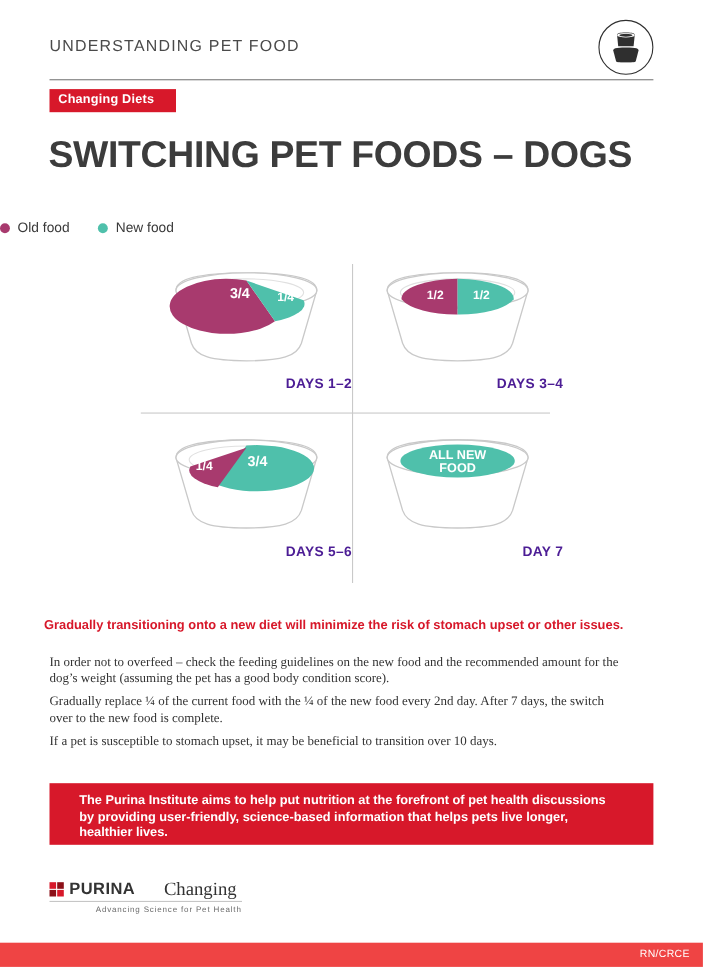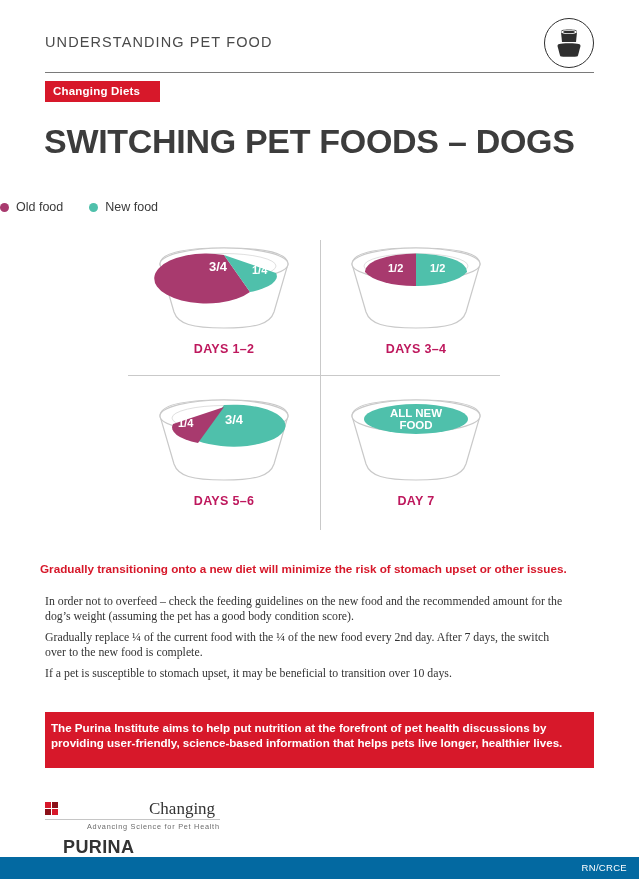--- a/index.html
+++ b/index.html
@@ -133,24 +133,24 @@
     left: 50%;
     top: 2px;
     transform: translateX(-50%);
     width: 156px;
     height: 100px;
   }
   .cell-label {
     position: absolute;
     left: 0; right: 0;
     top: 110px;
-    text-align: center;
+    text-align: right;
     font-size: 12.5px;
     font-weight: 700;
-    color: #be185d;
+    color: #4c1d95;
     letter-spacing: 0.3px;
   }
   .bowl-wrap svg { display: block; }
   .frac {
     font-family: "Liberation Sans", sans-serif;
     font-size: 13px;
     font-weight: 700;
     fill: #ffffff;
   }
   .frac-small {
@@ -185,21 +185,21 @@
   .p3 { top: 666px; }
 
   
   .callout {
     position: absolute;
     left: 45px; top: 712px;
     width: 549px;
     height: 56px;
     background: #d7182a;
     color: #ffffff;
-    padding: 9px 6px;
+    padding: 9px 27px;
     font-size: 11.6px;
     line-height: 14.6px;
     font-weight: 600;
   }
 
   
   .purina {
     position: absolute;
     left: 45px; top: 800px;
     width: 260px;
@@ -211,25 +211,24 @@
     width: 13px; height: 13px;
   }
   .purina-mark .sq {
     position: absolute;
     width: 5.5px; height: 5.5px;
     background: #d7182a;
   }
   .purina-name {
     position: absolute;
     left: 18px; top: 0px;
-    font-size: 18px;
+    font-size: 15px;
     font-weight: 700;
     letter-spacing: 0.4px;
     color: #333333;
-    margin-top: 37px;
   }
   .purina-inst {
     position: absolute;
     left: 104px; top: -1px;
     font-family: "Liberation Serif", serif;
     font-size: 17px;
     color: #333333;
   }
   .purina-tag {
     position: absolute;
@@ -243,21 +242,21 @@
     left: 0; top: 19px;
     width: 175px; height: 1px;
     background: #c6c6c6;
   }
 
   
   .footer {
     position: absolute;
     left: 0; bottom: 0;
     width: 639px; height: 22px;
-    background: #0369a1;
+    background: #ef4444;
     text-align: center;
   }
   .footer-code {
     position: absolute;
     right: 12px; top: 5px;
     font-size: 9.5px;
     color: #ffffff;
     letter-spacing: 0.3px;
   }
 </style>

